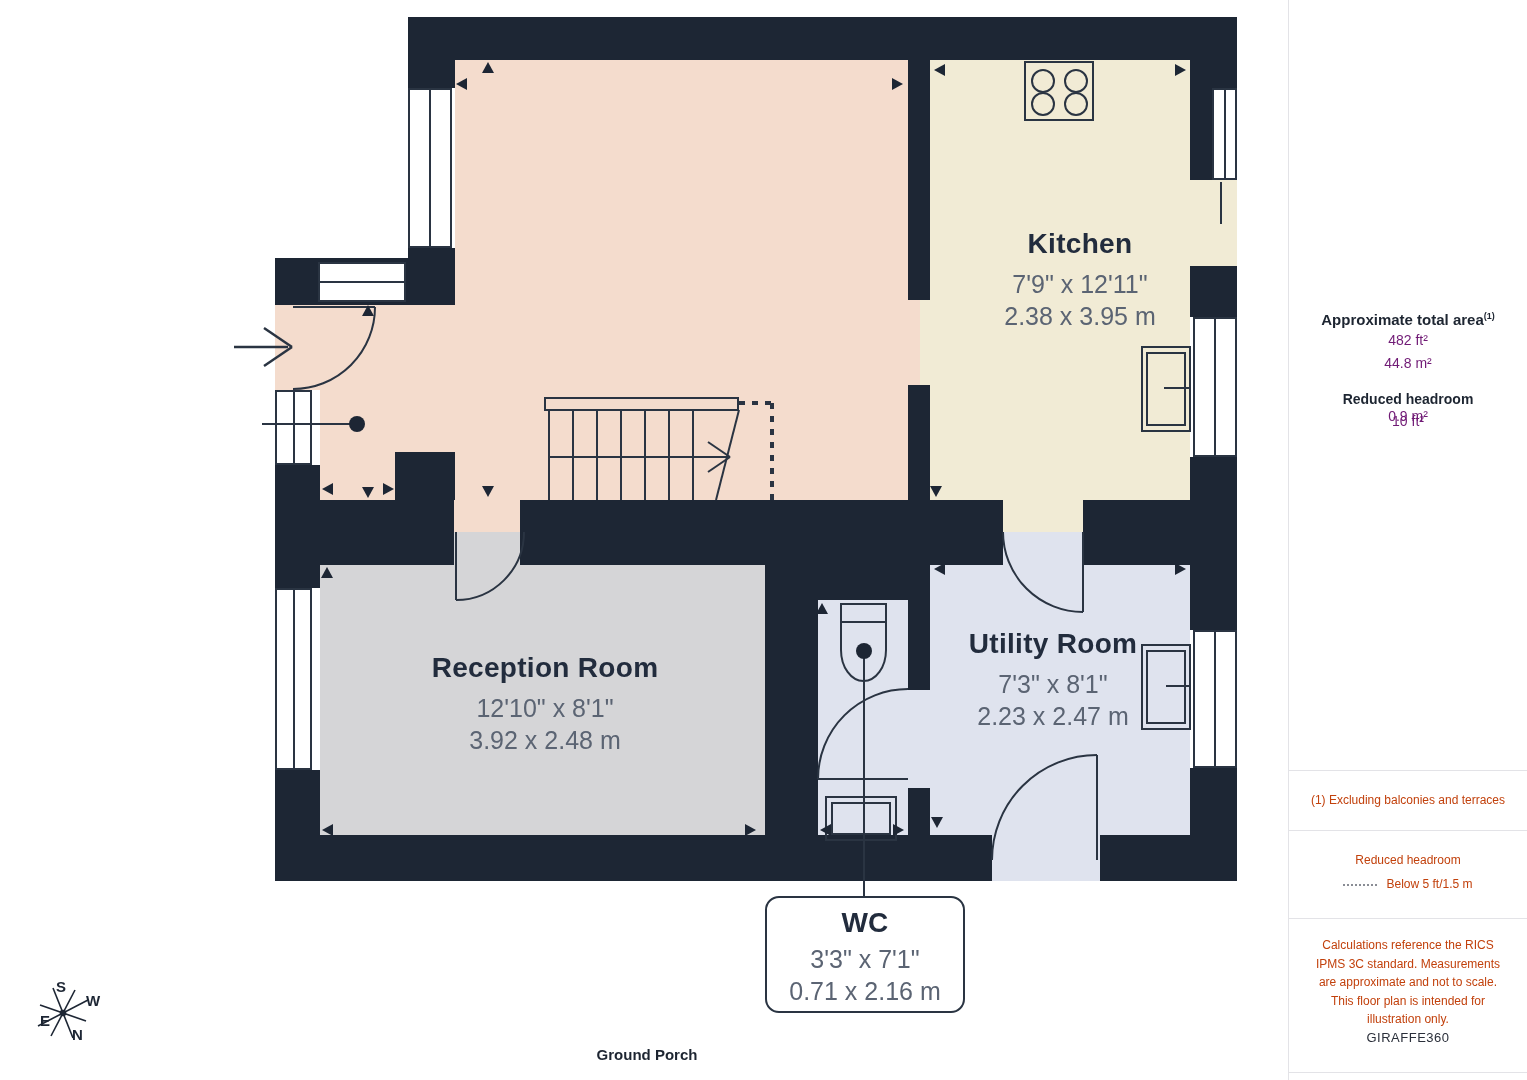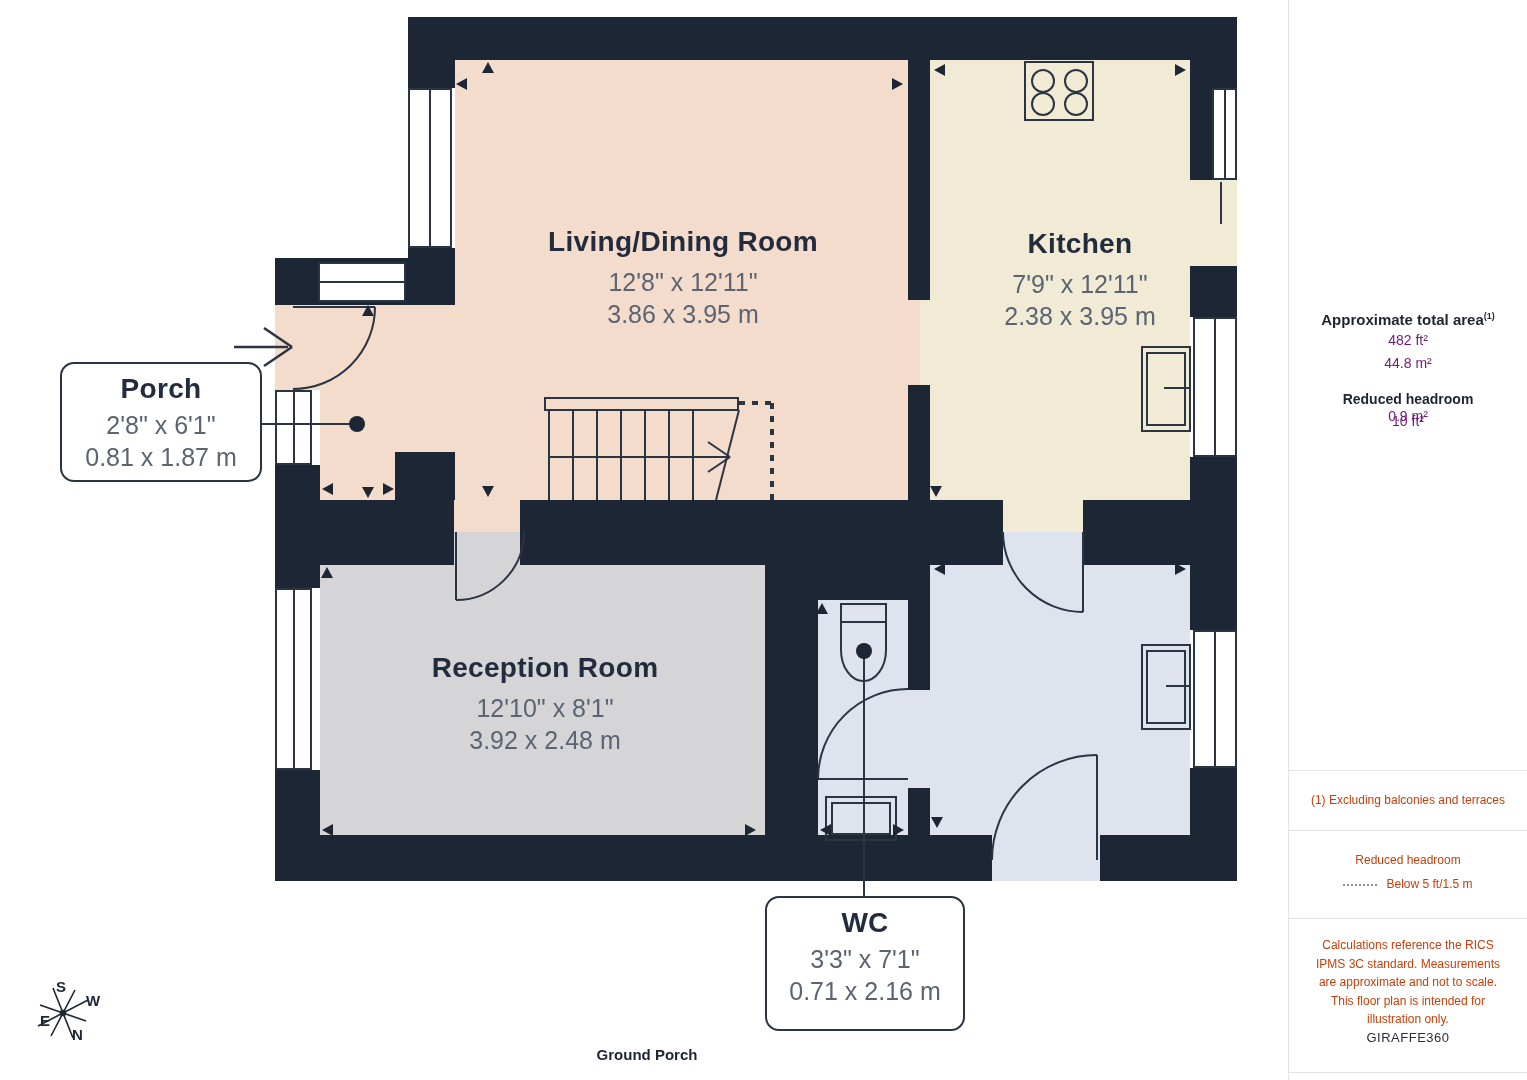--- a/index.html
+++ b/index.html
@@ -213,42 +213,37 @@
 
     <g stroke="#1d2634" stroke-width="1.6">
       <line x1="40" y1="1005" x2="86" y2="1021"></line>
       <line x1="53" y1="988" x2="73" y2="1038"></line>
       <line x1="88" y1="1000" x2="38" y2="1026"></line>
       <line x1="75" y1="990" x2="51" y2="1036"></line>
       <circle cx="63" cy="1013" r="2.5" fill="#1d2634"></circle>
     </g>
   </svg>
 
-  <div class="room-label" style="left:683px;top:226px;">
-    <div class="room-name">Living/Dining Room</div>
-    <div class="room-dims">12'8" x 12'11"</div>
-    <div class="room-dims">3.86 x 3.95 m</div>
-  </div>
   <div class="room-label" style="left:1080px;top:228px;">
     <div class="room-name">Kitchen</div>
     <div class="room-dims">7'9" x 12'11"</div>
     <div class="room-dims">2.38 x 3.95 m</div>
   </div>
   <div class="room-label" style="left:545px;top:652px;">
     <div class="room-name">Reception Room</div>
     <div class="room-dims">12'10" x 8'1"</div>
     <div class="room-dims">3.92 x 2.48 m</div>
   </div>
-
-  <div class="callout" style="left:60px;top:362px;width:202px;height:120px;">
-    <div class="room-name">Porch</div>
-    <div class="room-dims">2'8" x 6'1"</div>
-    <div class="room-dims">0.81 x 1.87 m</div>
-  </div>
-  <div class="callout" style="left:765px;top:896px;width:200px;height:135px;">
+  <div class="room-label" style="left:1053px;top:628px;">
+    <div class="room-name">Utility Room</div>
+    <div class="room-dims">7'3" x 8'1"</div>
+    <div class="room-dims">2.23 x 2.47 m</div>
+  </div>
+
+  <div class="callout" style="left:765px;top:896px;width:200px;height:117px;">
     <div class="room-name">WC</div>
     <div class="room-dims">3'3" x 7'1"</div>
     <div class="room-dims">0.71 x 2.16 m</div>
   </div>
 
   <div class="compass-label" style="left:56px;top:978px;">S</div>
   <div class="compass-label" style="left:86px;top:992px;">W</div>
   <div class="compass-label" style="left:40px;top:1012px;">E</div>
   <div class="compass-label" style="left:72px;top:1026px;">N</div>
 

